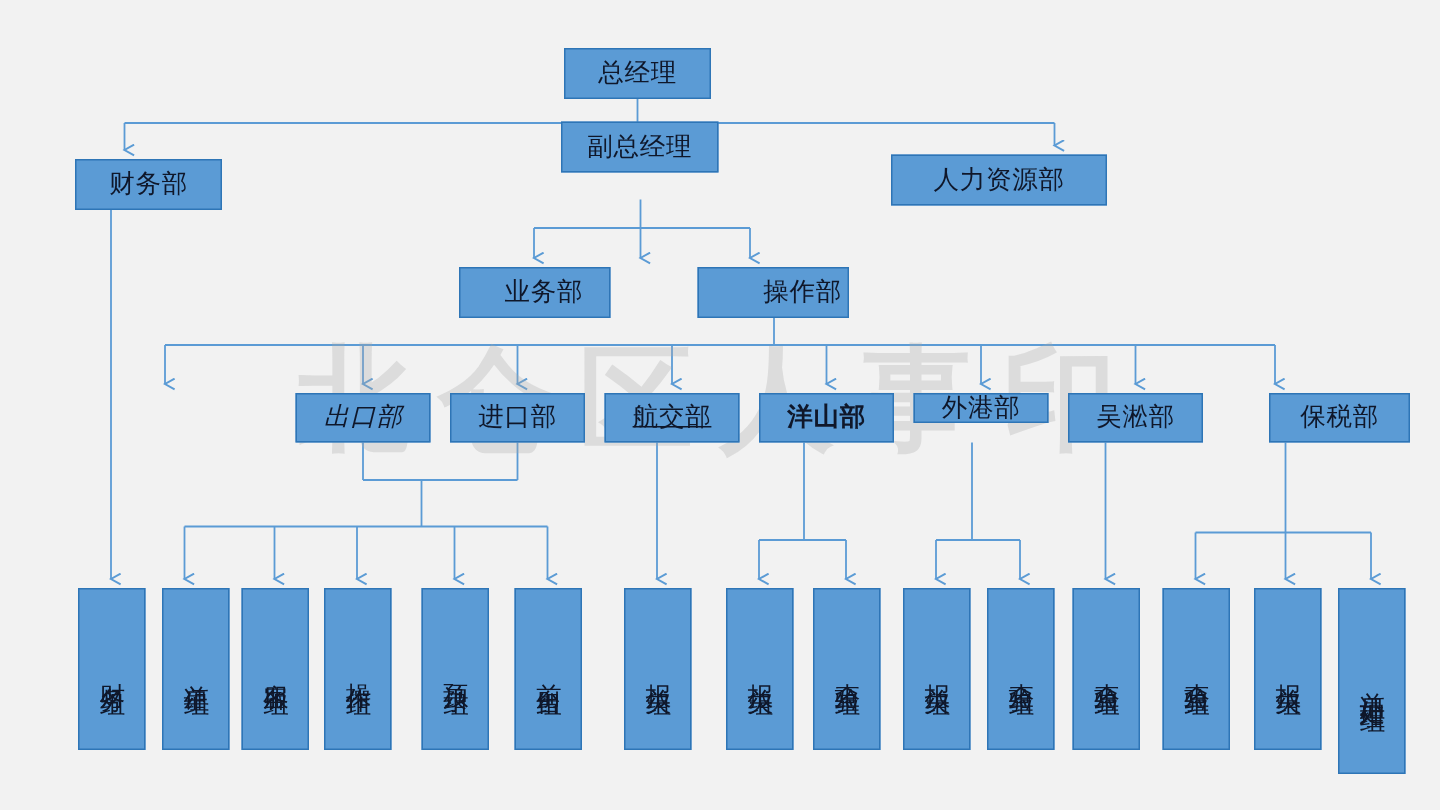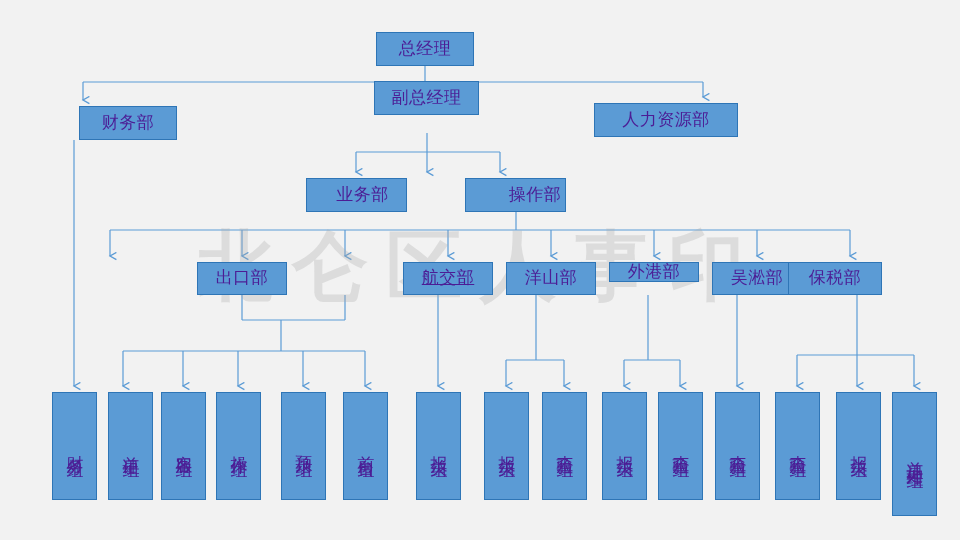--- a/index.html
+++ b/index.html
@@ -9,21 +9,21 @@
     font-family:"Liberation Sans","DejaVu Sans",sans-serif;
     overflow:hidden;
   }
   #stage{position:relative;width:960px;height:540px;}
   svg#wires{position:absolute;left:0;top:0;width:960px;height:540px;}
   .node{
     position:absolute;
     background:#5b9bd5;
     border:1px solid #2e75b6;
     box-sizing:border-box;
-    color:#4c1d95;
+    color:#0f172a;
     display:flex;
     align-items:center;
     justify-content:center;
     text-align:center;
     line-height:1.06;
     font-weight:400;
     letter-spacing:0.5px;
     user-select:none;
   }
   .node.h{font-size:17px;}
@@ -108,33 +108,34 @@
       <path d="M797,355 L914,355"></path>
       <path d="M797,355 L797,386" marker-end="url(#ar)"></path>
       <path d="M857,355 L857,386" marker-end="url(#ar)"></path>
       <path d="M914,355 L914,386" marker-end="url(#ar)"></path>
     </g>
   </svg>
 
   <div class="watermark">北仑区人事印</div>
 
   <div class="node h" style="left:376px;top:32px;width:98px;height:34px;">总经理</div>
-  <div class="node h" style="left:50px;top:106px;width:98px;height:34px;margin-left:29px;">财务部</div>
+  <div class="node h" style="left:50px;top:106px;width:98px;height:34px;">财务部</div>
   <div class="node h" style="left:374px;top:81px;width:105px;height:34px;">副总经理</div>
   <div class="node h" style="left:594px;top:103px;width:144px;height:34px;">人力资源部</div>
 
   <div class="node h" style="left:306px;top:178px;width:101px;height:34px;padding-left:12px;">业务部</div>
   <div class="node h" style="left:465px;top:178px;width:101px;height:34px;padding-left:39px;">操作部</div>
 
-  <div class="node h" style="left:197px;top:262px;width:90px;height:33px;">出口部</div>
+  <div class="node h" style="left:197px;top:262px;width:90px;height:33px;font-style:italic;">出口部</div>
+  <div class="node h" style="left:300px;top:262px;width:90px;height:33px;">进口部</div>
   <div class="node h" style="left:403px;top:262px;width:90px;height:33px;text-decoration:underline;">航交部</div>
-  <div class="node h" style="left:506px;top:262px;width:90px;height:33px;">洋山部</div>
+  <div class="node h" style="left:506px;top:262px;width:90px;height:33px;font-weight:bold;">洋山部</div>
   <div class="node h" style="left:609px;top:262px;width:90px;height:20px;">外港部</div>
   <div class="node h" style="left:712px;top:262px;width:90px;height:33px;">吴淞部</div>
-  <div class="node h" style="left:788px;top:262px;width:94px;height:33px;">保税部</div>
+  <div class="node h" style="left:846px;top:262px;width:94px;height:33px;">保税部</div>
 
   <div class="node v" style="left:52px;top:392px;width:45px;height:108px;">财务组</div>
   <div class="node v" style="left:108px;top:392px;width:45px;height:108px;">单证组</div>
   <div class="node v" style="left:161px;top:392px;width:45px;height:108px;">客服组</div>
   <div class="node v" style="left:216px;top:392px;width:45px;height:108px;">操作组</div>
   <div class="node v" style="left:281px;top:392px;width:45px;height:108px;">预录组</div>
   <div class="node v" style="left:343px;top:392px;width:45px;height:108px;">前台组</div>
   <div class="node v" style="left:416px;top:392px;width:45px;height:108px;">报关组</div>
   <div class="node v" style="left:484px;top:392px;width:45px;height:108px;">报关组</div>
   <div class="node v" style="left:542px;top:392px;width:45px;height:108px;">查验组</div>

